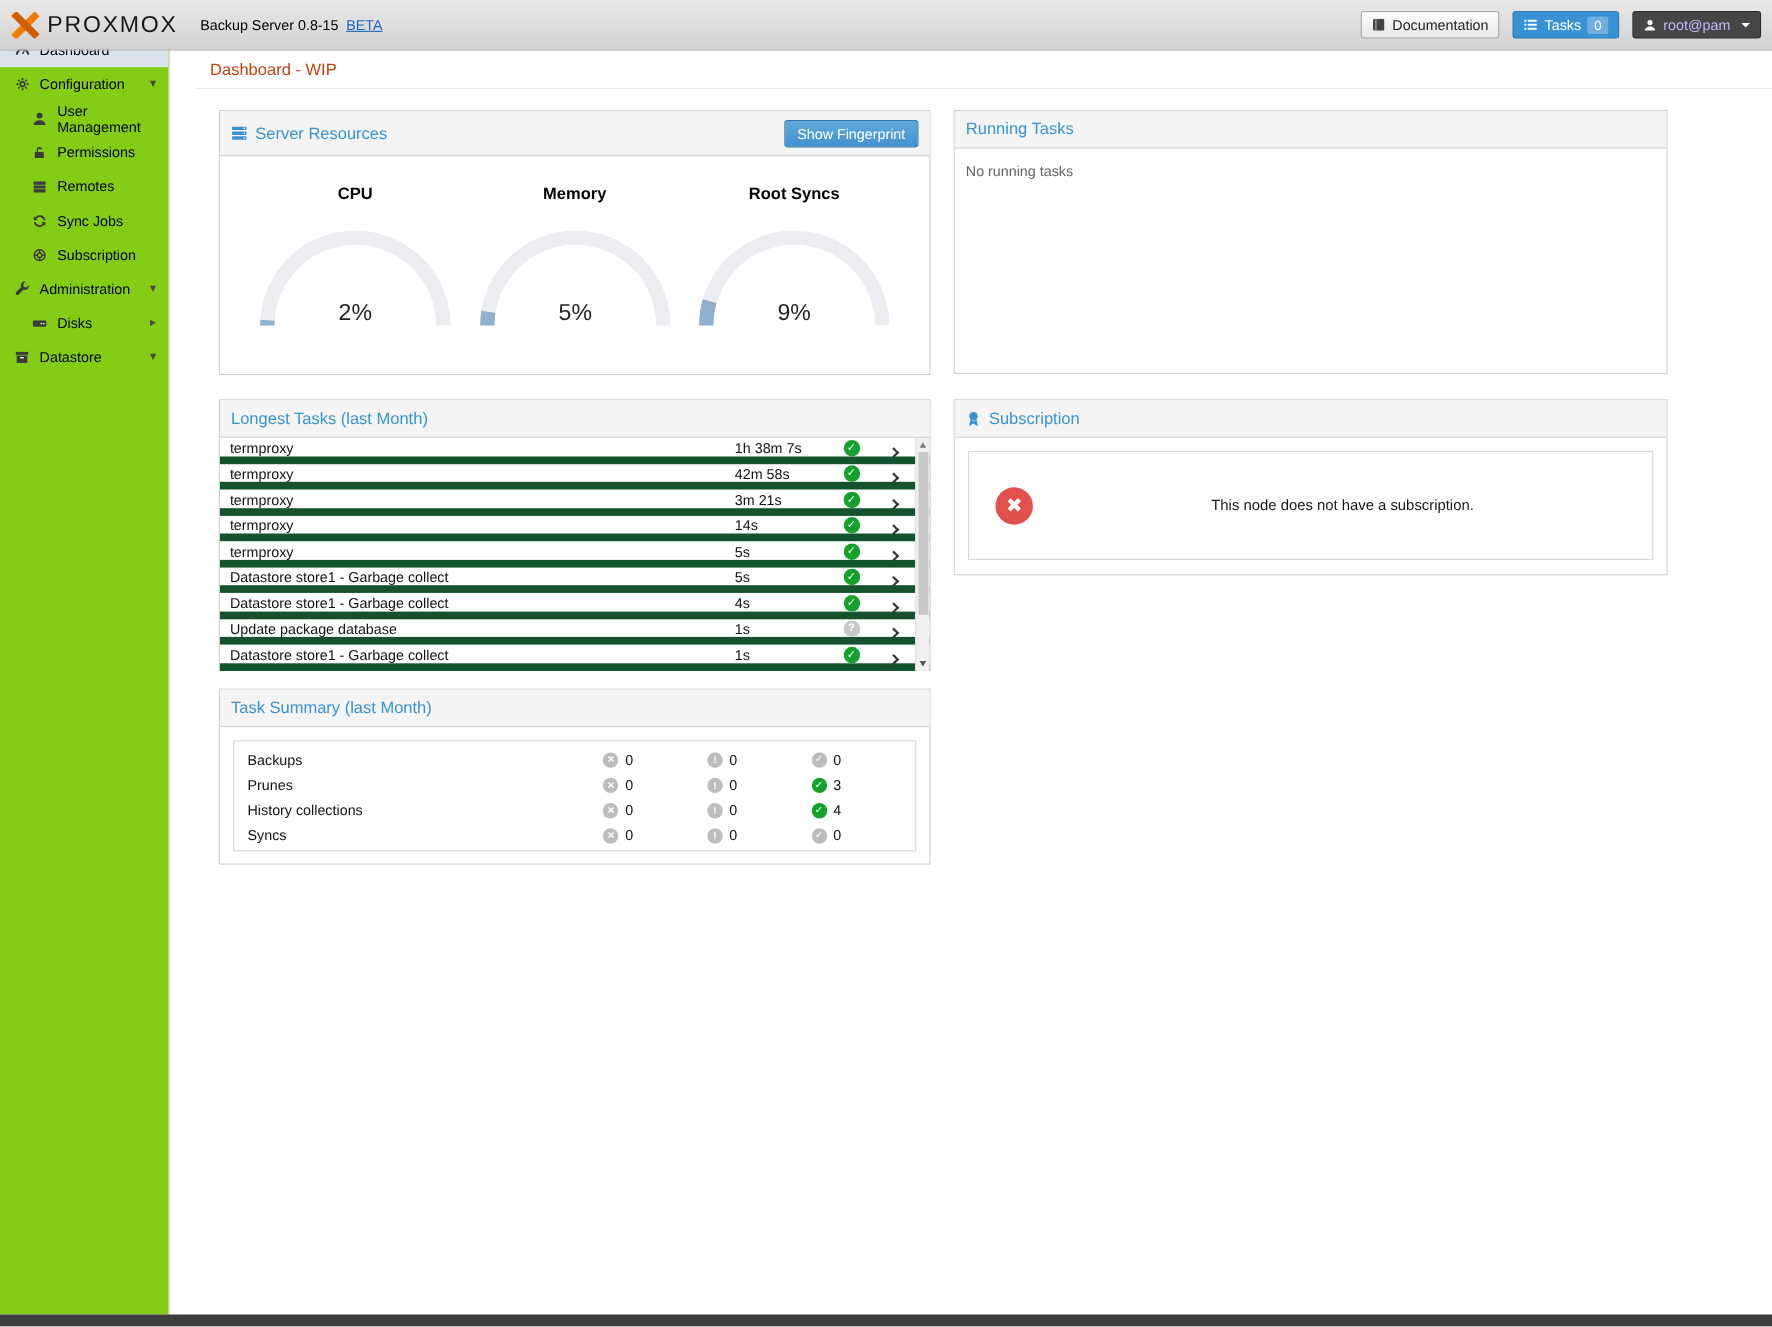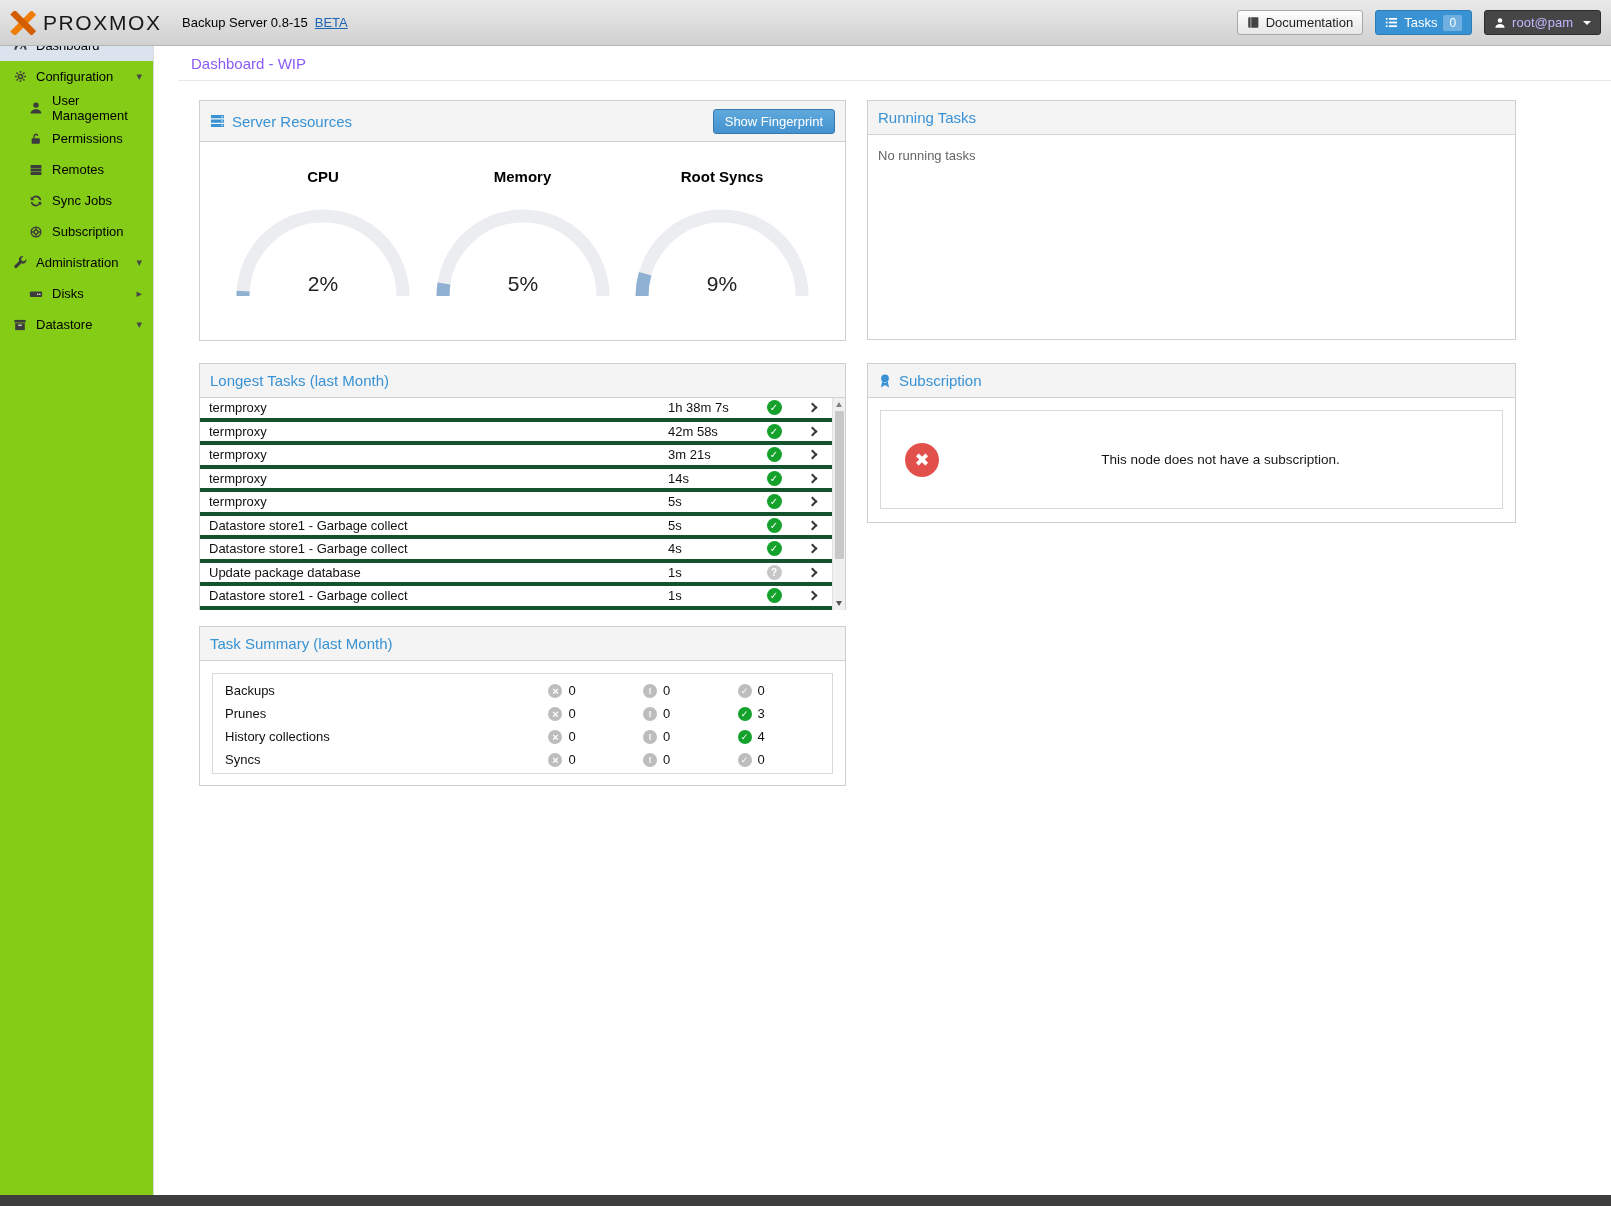--- a/index.html
+++ b/index.html
@@ -39,21 +39,21 @@
     align-items:center;justify-content:center}
   .sb-caret{position:absolute;right:11px;color:#474747;font-size:11px;line-height:1}
   .sb-caret.down::after{content:"▾"}
   .sb-caret.right::after{content:"▸"}
 
   .bottom-bar{position:absolute;left:0;bottom:0;width:100%;height:11px;background:#3d3d3d}
 
   
   .content{position:absolute;left:178px;top:47px;right:0;bottom:11px;background:#fff;overflow:hidden}
   .titlebar{height:34px;display:flex;align-items:center;padding-left:13px;border-bottom:1px solid #e6e6e6}
-  .page-title{font-size:15px;color:#8b5cf6}
+  .page-title{font-size:15px;color:#c2410c}
   .col-left{position:absolute;left:21px;top:53px;width:647px}
   .col-right{position:absolute;left:689px;top:53px;width:649px}
 
   .panel{background:#fff;border:1px solid #cfcfcf}
   .panel-header{display:flex;align-items:center;min-height:34px;padding:0 10px;
     background:#f4f4f4;border-bottom:1px solid #d2d2d2}
   .panel-title{color:var(--accent);font-size:15px}
   .title-icon{display:inline-flex;margin-right:7px}
 
   .sr{height:241px;margin-bottom:22px}
@@ -63,21 +63,21 @@
   .sr-body{display:flex;justify-content:space-between;padding:26px 28px 0}
   .gauge{width:190px;text-align:center}
   .g-label{font-size:15px;font-weight:bold;color:#000}
   .g-svg{margin-top:14px;display:block}
   .g-track{fill:none;stroke:var(--gtrack);stroke-width:13}
   .g-val{fill:none;stroke:var(--gfill);stroke-width:13}
   .g-text{font-size:21px;fill:#222;text-anchor:middle;font-family:"Liberation Sans","DejaVu Sans",sans-serif}
 
   .lt{height:247px;margin-bottom:16px}
   .lt-body{position:relative;height:212px;overflow:hidden}
-  .lt-row{display:flex;align-items:center;height:23.5px;padding-left:9px;border-bottom:4px solid #14532d}
+  .lt-row{display:flex;align-items:flex-end;height:23.5px;padding-left:9px;border-bottom:7px solid #14532d}
   .lt-name{flex:1;overflow:hidden;white-space:nowrap}
   .lt-dur{width:88px}
   .lt-st{width:36px;display:flex;justify-content:center}
   .lt-ch{width:40px;display:flex;justify-content:center;margin-right:13px}
   .st{width:15px;height:15px;border-radius:50%;display:inline-flex;align-items:center;
     justify-content:center;color:#fff;font-size:10px;font-weight:bold}
   .st-ok{background:var(--green)}
   .st-ok::after{content:"✓"}
   .st-unknown{background:#c7c7c7}
   .st-unknown::after{content:"?"}

